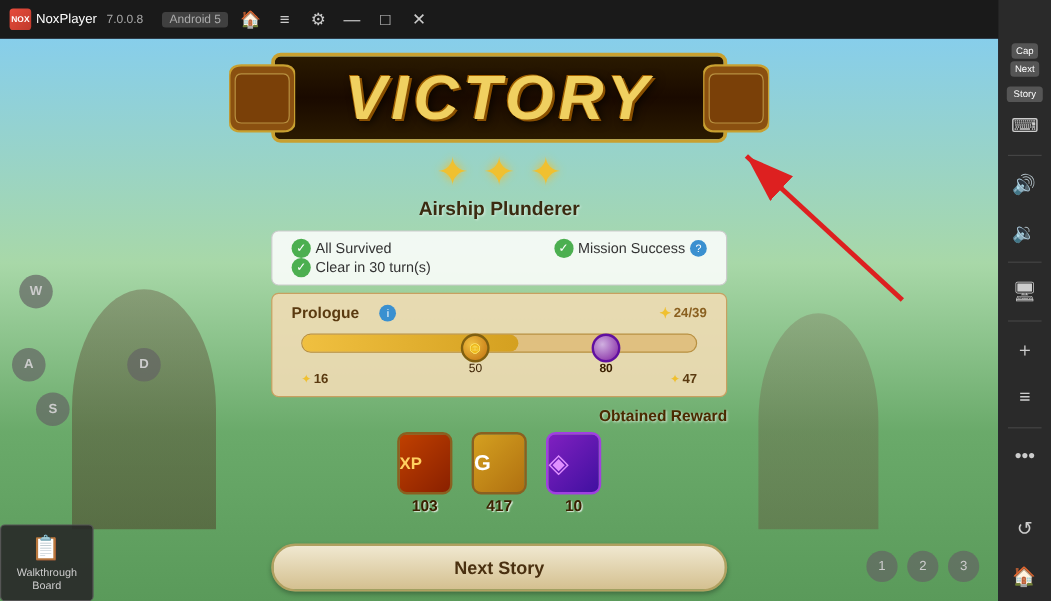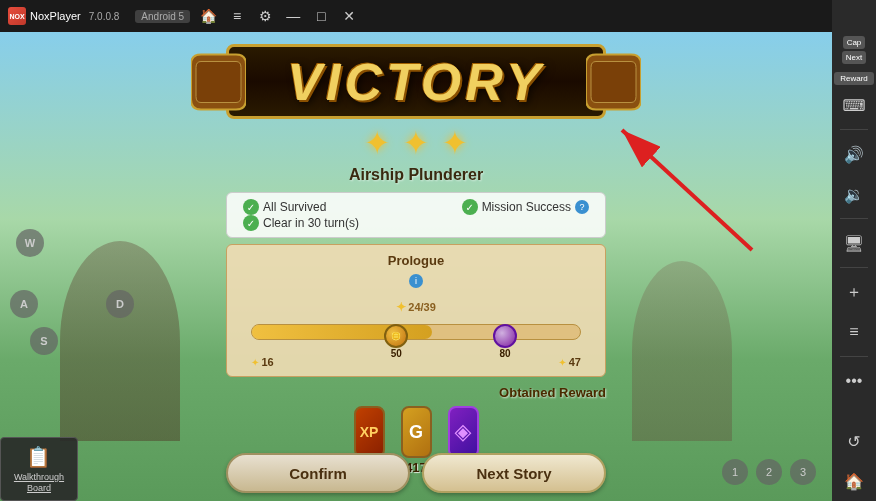--- a/index.html
+++ b/index.html
@@ -277,23 +277,22 @@
       background: rgba(240,220,180,0.9);
       border: 1px solid #c8a060;
       border-radius: 6px;
       padding: 8px 16px;
       margin-top: 6px;
       width: 380px;
     }
     .progress-title-row {
       display: flex;
       align-items: center;
-      gap: 6px;
+      gap: 17px;
       margin-bottom: 6px;
-      flex-direction: column;
     }
     .progress-title {
       font-size: 13px;
       font-weight: bold;
       color: #5a3a10;
     }
     .progress-bar-container {
       position: relative;
       height: 16px;
       background: #e0c080;
@@ -346,27 +345,26 @@
       justify-content: center;
       gap: 16px;
     }
     .reward-item {
       display: flex;
       flex-direction: column;
       align-items: center;
       gap: 2px;
     }
     .reward-icon {
-      width: 31px;
+      width: 46px;
       height: 52px;
       border-radius: 8px;
       border: 2px solid #8a6020;
       display: flex;
       align-items: center;
-      justify-content: center;
       font-size: 22px;
     }
     .xp-icon {
       background: linear-gradient(135deg, #c04000, #8a2000);
       position: relative;
       overflow: hidden;
     }
     .xp-label {
       color: #ffd060;
       font-size: 14px;
@@ -492,21 +490,20 @@
       padding: 4px;
     }
     .walkthrough-icon {
       font-size: 20px;
     }
     .walkthrough-label {
       font-size: 9px;
       color: #ccc;
       text-align: center;
       line-height: 1.2;
-      text-decoration: underline;
     }
 
     
     .red-arrow-svg {
       position: absolute;
       top: 78px;
       right: 60px;
       pointer-events: none;
       z-index: 50;
     }
@@ -547,21 +544,21 @@
     <button class="top-bar-btn">□</button>
     <button class="top-bar-btn">✕</button>
   </div>
 </div>
 
 <div class="right-sidebar">
   <div class="kb-cap-shift">
     <span class="kb-key">Cap</span>
     <span class="kb-key">Next</span>
   </div>
-  <span class="space-key">Reward</span>
+  <span class="space-key">Story</span>
 
   <button class="sidebar-btn">⌨</button>
   <div class="sidebar-divider"></div>
   <button class="sidebar-btn">🔊</button>
   <button class="sidebar-btn">🔉</button>
   <div class="sidebar-divider"></div>
   <button class="sidebar-btn">🖥</button>
   <div class="sidebar-divider"></div>
   <button class="sidebar-btn">＋</button>
   <button class="sidebar-btn">≡</button>
@@ -637,21 +634,21 @@
         </div>
       </div>
 
       <div style="position:relative;height:30px;margin:0 8px;">
         <div class="progress-bar-container" style="margin-top:10px;">
           <div class="progress-bar-fill" style="width:55%;"></div>
         </div>
 
         <div style="position:absolute;top:0;left:44%;transform:translateX(-50%);display:flex;flex-direction:column;align-items:center;">
           <div class="coin-icon">🪙</div>
-          <span style="font-size:10px;font-weight:bold;color:#3a2000;">50</span>
+          <span style="font-size:10px;font-weight:normal;color:#3a2000;">50</span>
         </div>
 
         <div style="position:absolute;top:0;left:77%;transform:translateX(-50%);display:flex;flex-direction:column;align-items:center;">
           <div class="coin-icon" style="background:radial-gradient(circle at 35% 35%, #d0b0e0, #8020a0);border-color:#6010a0;"></div>
           <span style="font-size:10px;font-weight:bold;color:#3a2000;">80</span>
         </div>
       </div>
 
       <div style="display:flex;justify-content:space-between;padding:0 8px;margin-top:2px;">
         <div style="display:flex;align-items:center;gap:2px;">
@@ -708,21 +705,20 @@
   <div style="position:absolute;left:10px;top:55%;display:flex;gap:20px;">
     <div class="side-circle-btn">A</div>
     <div style="width:28px;"></div>
     <div class="side-circle-btn">D</div>
   </div>
   <div style="position:absolute;left:30px;top:63%;">
     <div class="side-circle-btn">S</div>
   </div>
 
   <div class="bottom-buttons">
-    <button class="btn-confirm">Confirm</button>
     <button class="btn-next">Next Story</button>
   </div>
 
   <div class="pagination">
     <div class="page-btn">1</div>
     <div class="page-btn">2</div>
     <div class="page-btn">3</div>
   </div>
 
   <div class="walkthrough-board">

